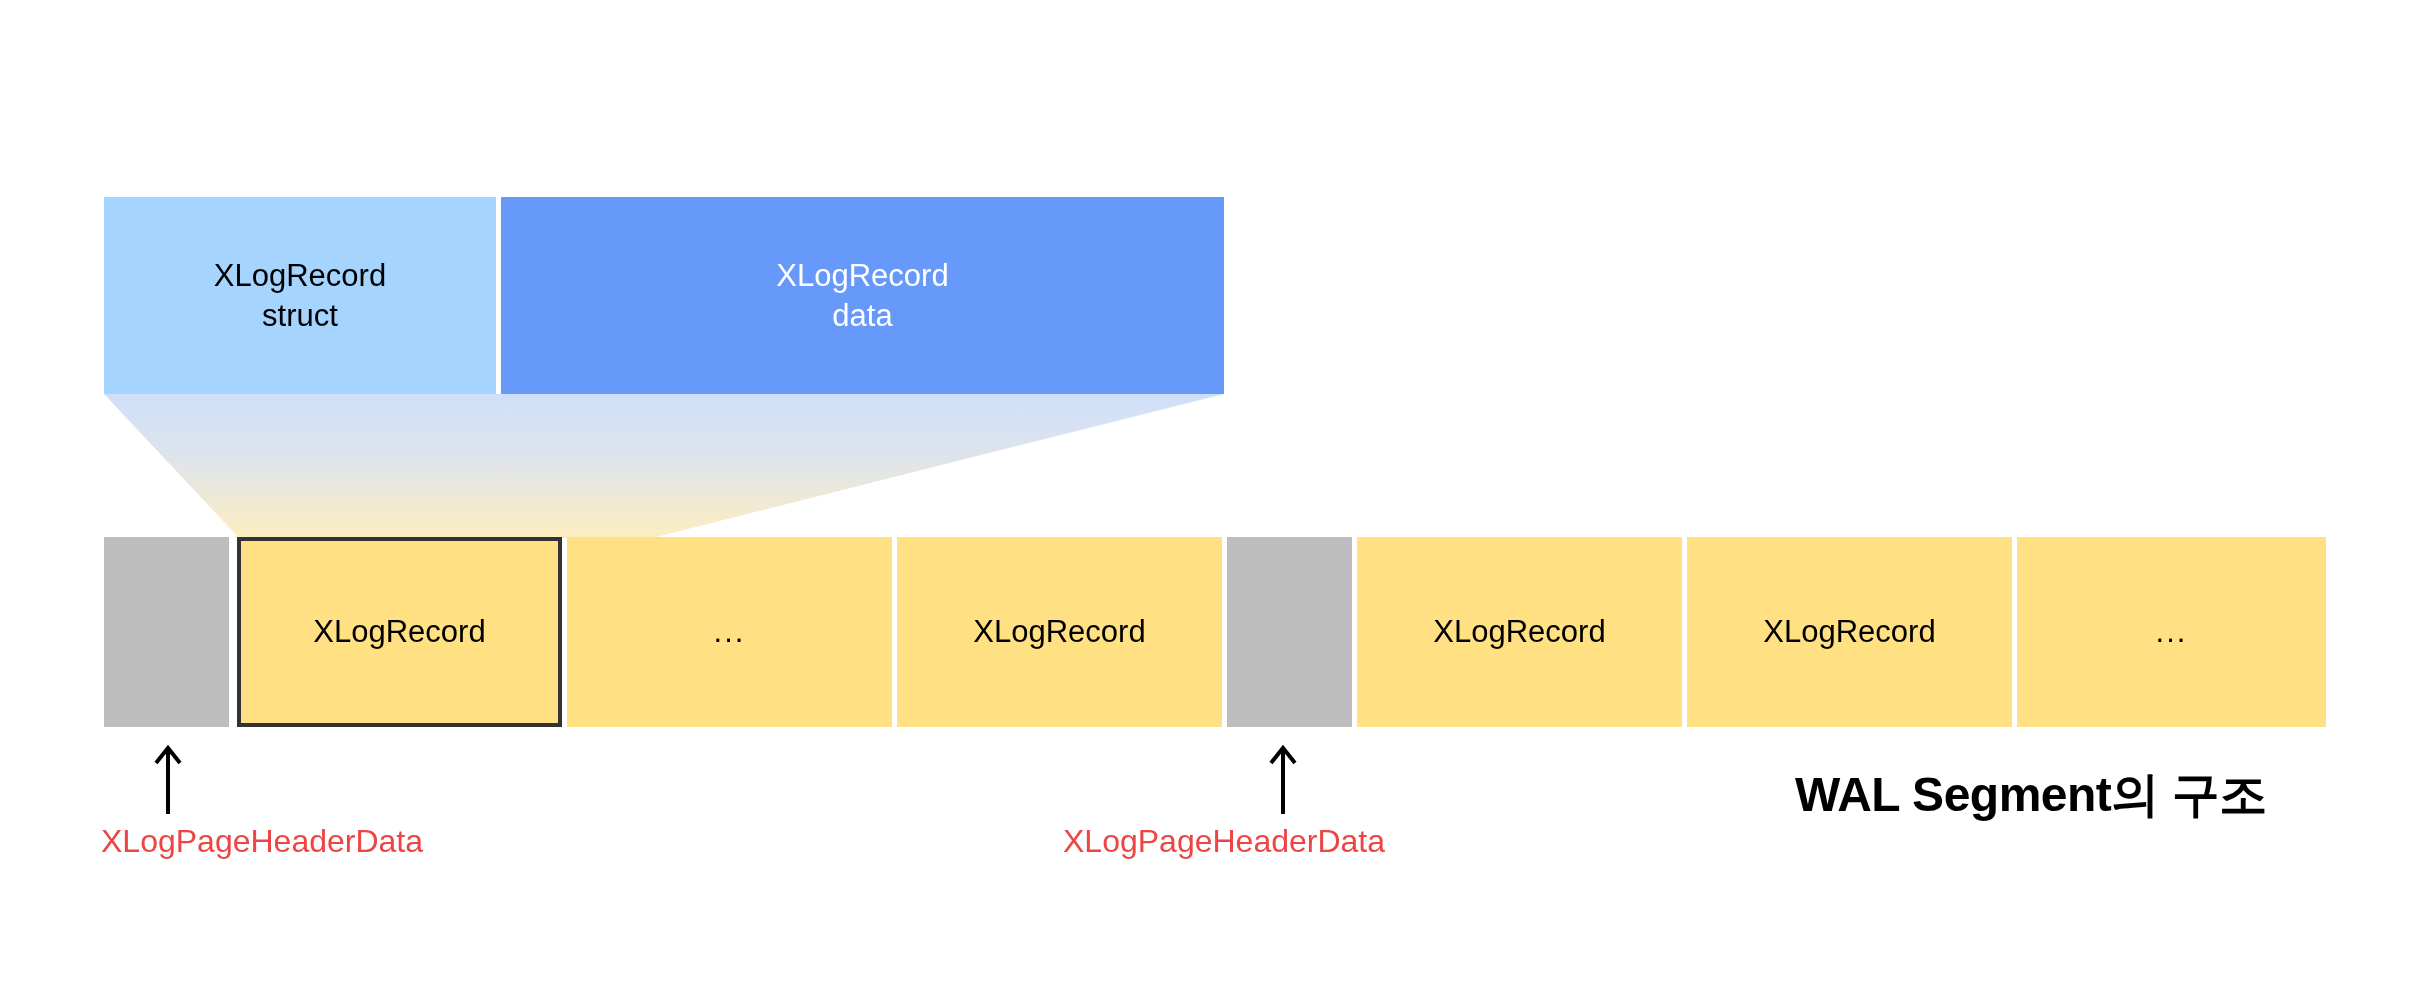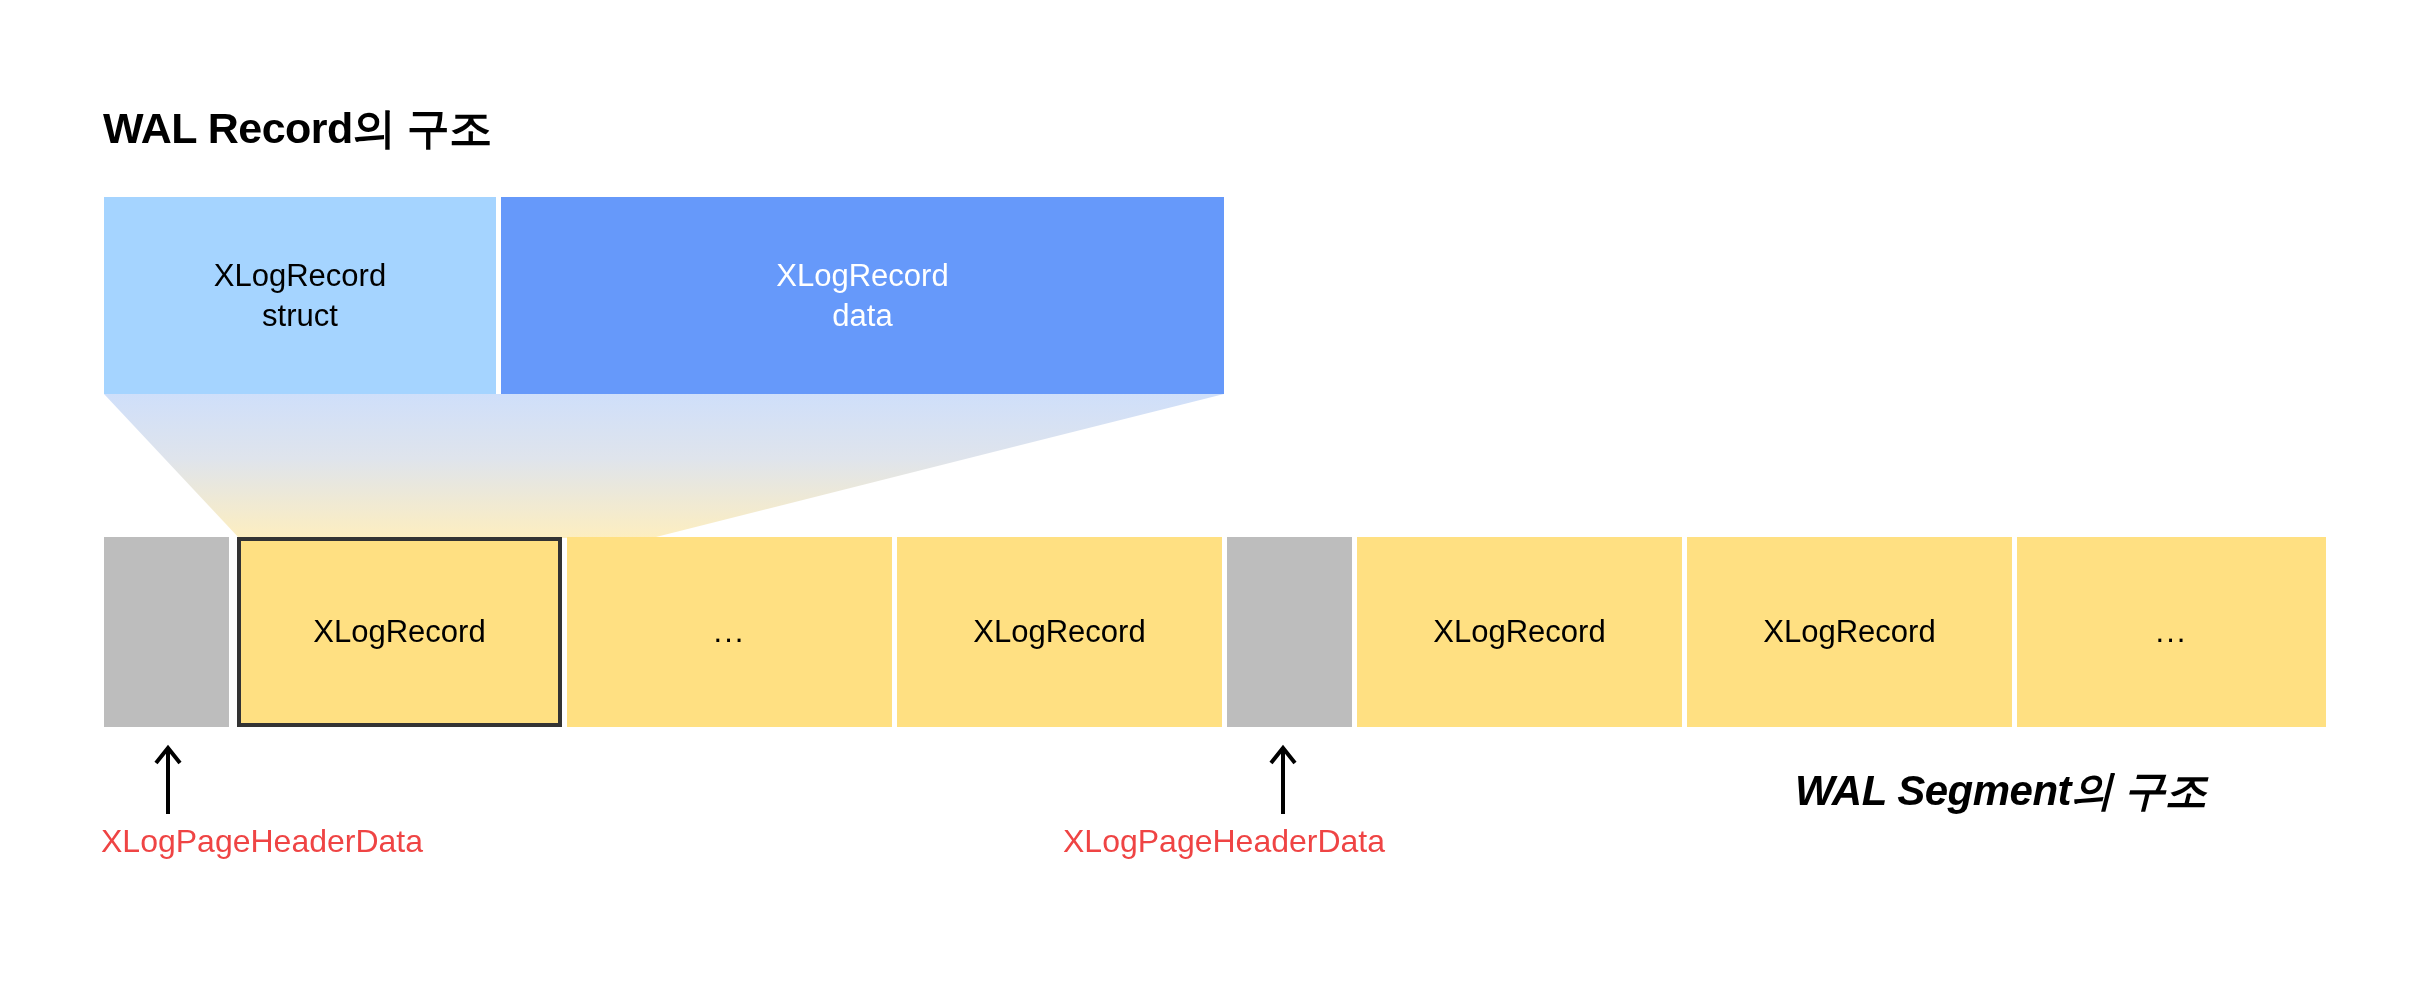--- a/index.html
+++ b/index.html
@@ -29,23 +29,22 @@
   }
   #record-title {
     left: 103px;
     top: 102px;
     font-size: 43px;
     line-height: 1.25;
   }
   #segment-title {
     left: 1795px;
     top: 765px;
-    font-size: 42px;
+    font-size: 48px;
     line-height: 1.25;
-    font-style: italic;
   }
 
   
   .record-row {
     position: absolute;
     left: 104px;
     top: 197px;
     width: 1120px;
     height: 197px;
   }
@@ -130,21 +129,20 @@
     font-size: 32px;
     color: #ef4444;
     white-space: nowrap;
   }
 </style>
 </head>
 <body>
 
 <div id="canvas">
 
-  <div class="title" id="record-title">WAL Record의 구조</div>
 
   <div class="record-row">
     <div class="rec-box" id="rec-struct">
       <div>
         <div>XLogRecord</div>
         <div>struct</div>
       </div>
     </div>
     <div class="rec-box" id="rec-data">
       <div>

